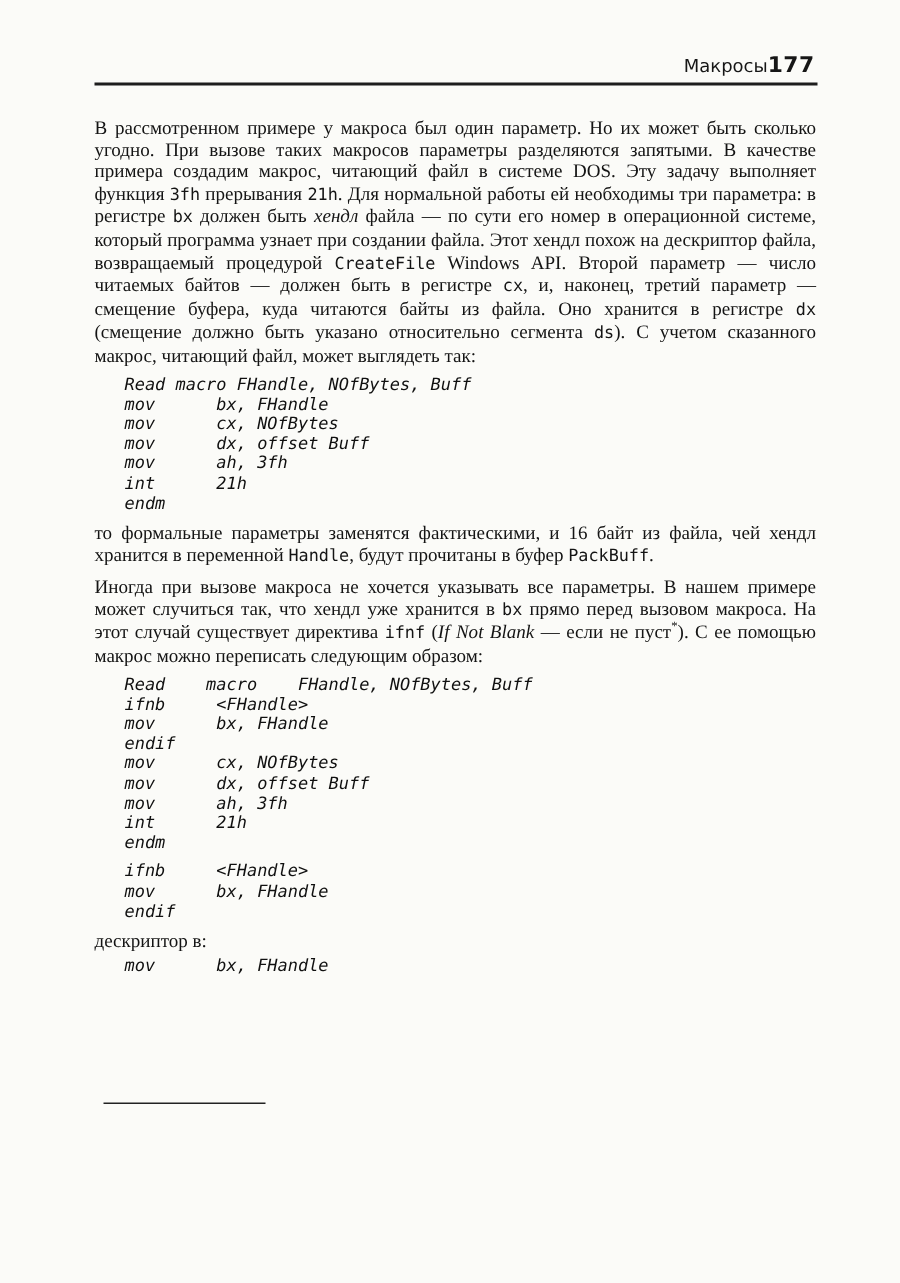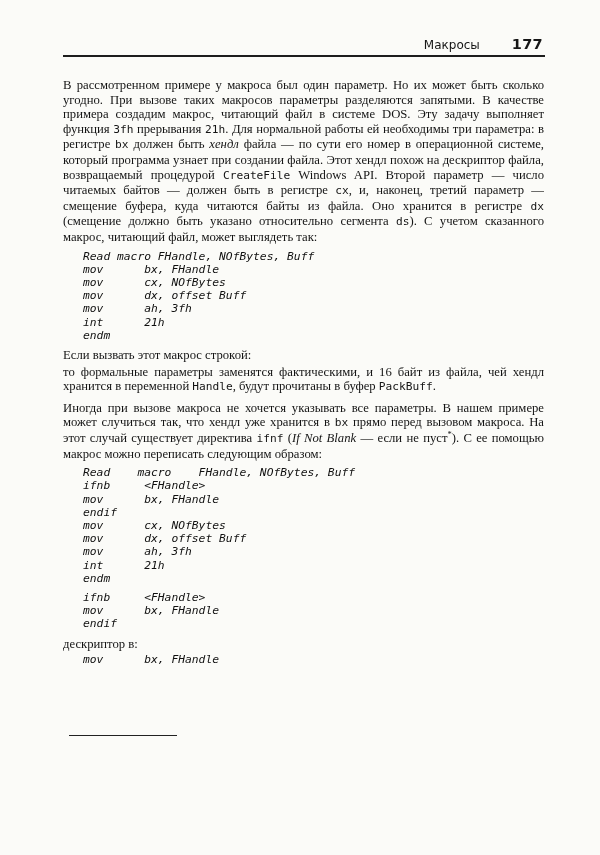--- a/index.html
+++ b/index.html
@@ -6,21 +6,21 @@
   body {
     width:600px; height:855px;
     background:#fbfbf8;
     font-family:"Liberation Serif", serif;
   }
   .page { position:relative; width:600px; height:855px; overflow:hidden; }
 
   
   .running-head {
     position:absolute; top:36px; left:63px; right:57px;
-    display:flex; justify-content:flex-end; align-items:baseline; gap:32px;
+    display:flex; justify-content:flex-end; align-items:baseline; 
     font-family:"DejaVu Sans", sans-serif; color:#161616;
   }
   .rh-title { font-size:12px; }
   .rh-page  { font-size:14.5px; font-weight:bold; letter-spacing:0.3px; }
   .head-rule {
     position:absolute; top:55px; left:63px; right:55px;
     border-top:2px solid #1d1d1d; height:0;
   }
 
   
@@ -70,21 +70,20 @@
 
   <div class="content">
     <p><span>В рассмотренном примере у макроса был один параметр. Но их может быть сколько угодно. При вызове таких макросов параметры разделяются запятыми. В качестве примера создадим макрос, читающий файл в системе DOS. Эту задачу выполняет функция </span><span class="m">3fh</span><span> прерывания </span><span class="m">21h</span><span>. Для нормальной работы ей необходимы три параметра: в регистре </span><span class="m">bx</span><span> должен быть </span><span class="i">хендл</span><span> файла — по сути его номер в операционной системе, который программа узнает при создании файла. Этот хендл похож на дескриптор файла, возвращаемый процедурой </span><span class="m">CreateFile</span><span> Windows API. Второй параметр — число читаемых байтов — должен быть в регистре </span><span class="m">cx</span><span>, и, наконец, третий параметр — смещение буфера, куда читаются байты из файла. Оно хранится в регистре </span><span class="m">dx</span><span> (смещение должно быть указано относительно сегмента </span><span class="m">ds</span><span>). С учетом сказанного макрос, читающий файл, может выглядеть так:</span></p>
     <pre class="code">Read macro FHandle, NOfBytes, Buff
 mov      bx, FHandle
 mov      cx, NOfBytes
 mov      dx, offset Buff
 mov      ah, 3fh
 int      21h
 endm</pre>
-    <p class="tight"><span>Если вызвать этот макрос строкой:</span></p>
     <p><span>то формальные параметры заменятся фактическими, и 16 байт из файла, чей хендл хранится в переменной </span><span class="m">Handle</span><span>, будут прочитаны в буфер </span><span class="m">PackBuff</span><span>.</span></p>
     <p class="gap-top"><span>Иногда при вызове макроса не хочется указывать все параметры. В нашем примере может случиться так, что хендл уже хранится в </span><span class="m">bx</span><span> прямо перед вызовом макроса. На этот случай существует директива </span><span class="m">ifnf</span><span> (</span><span class="i">If Not Blank</span><span> — если не пуст</span><span class="sup">*</span><span>). С ее помощью макрос можно переписать следующим образом:</span></p>
     <pre class="code">Read    macro    FHandle, NOfBytes, Buff
 ifnb     &lt;FHandle&gt;
 mov      bx, FHandle
 endif
 mov      cx, NOfBytes
 mov      dx, offset Buff
 mov      ah, 3fh
 int      21h

